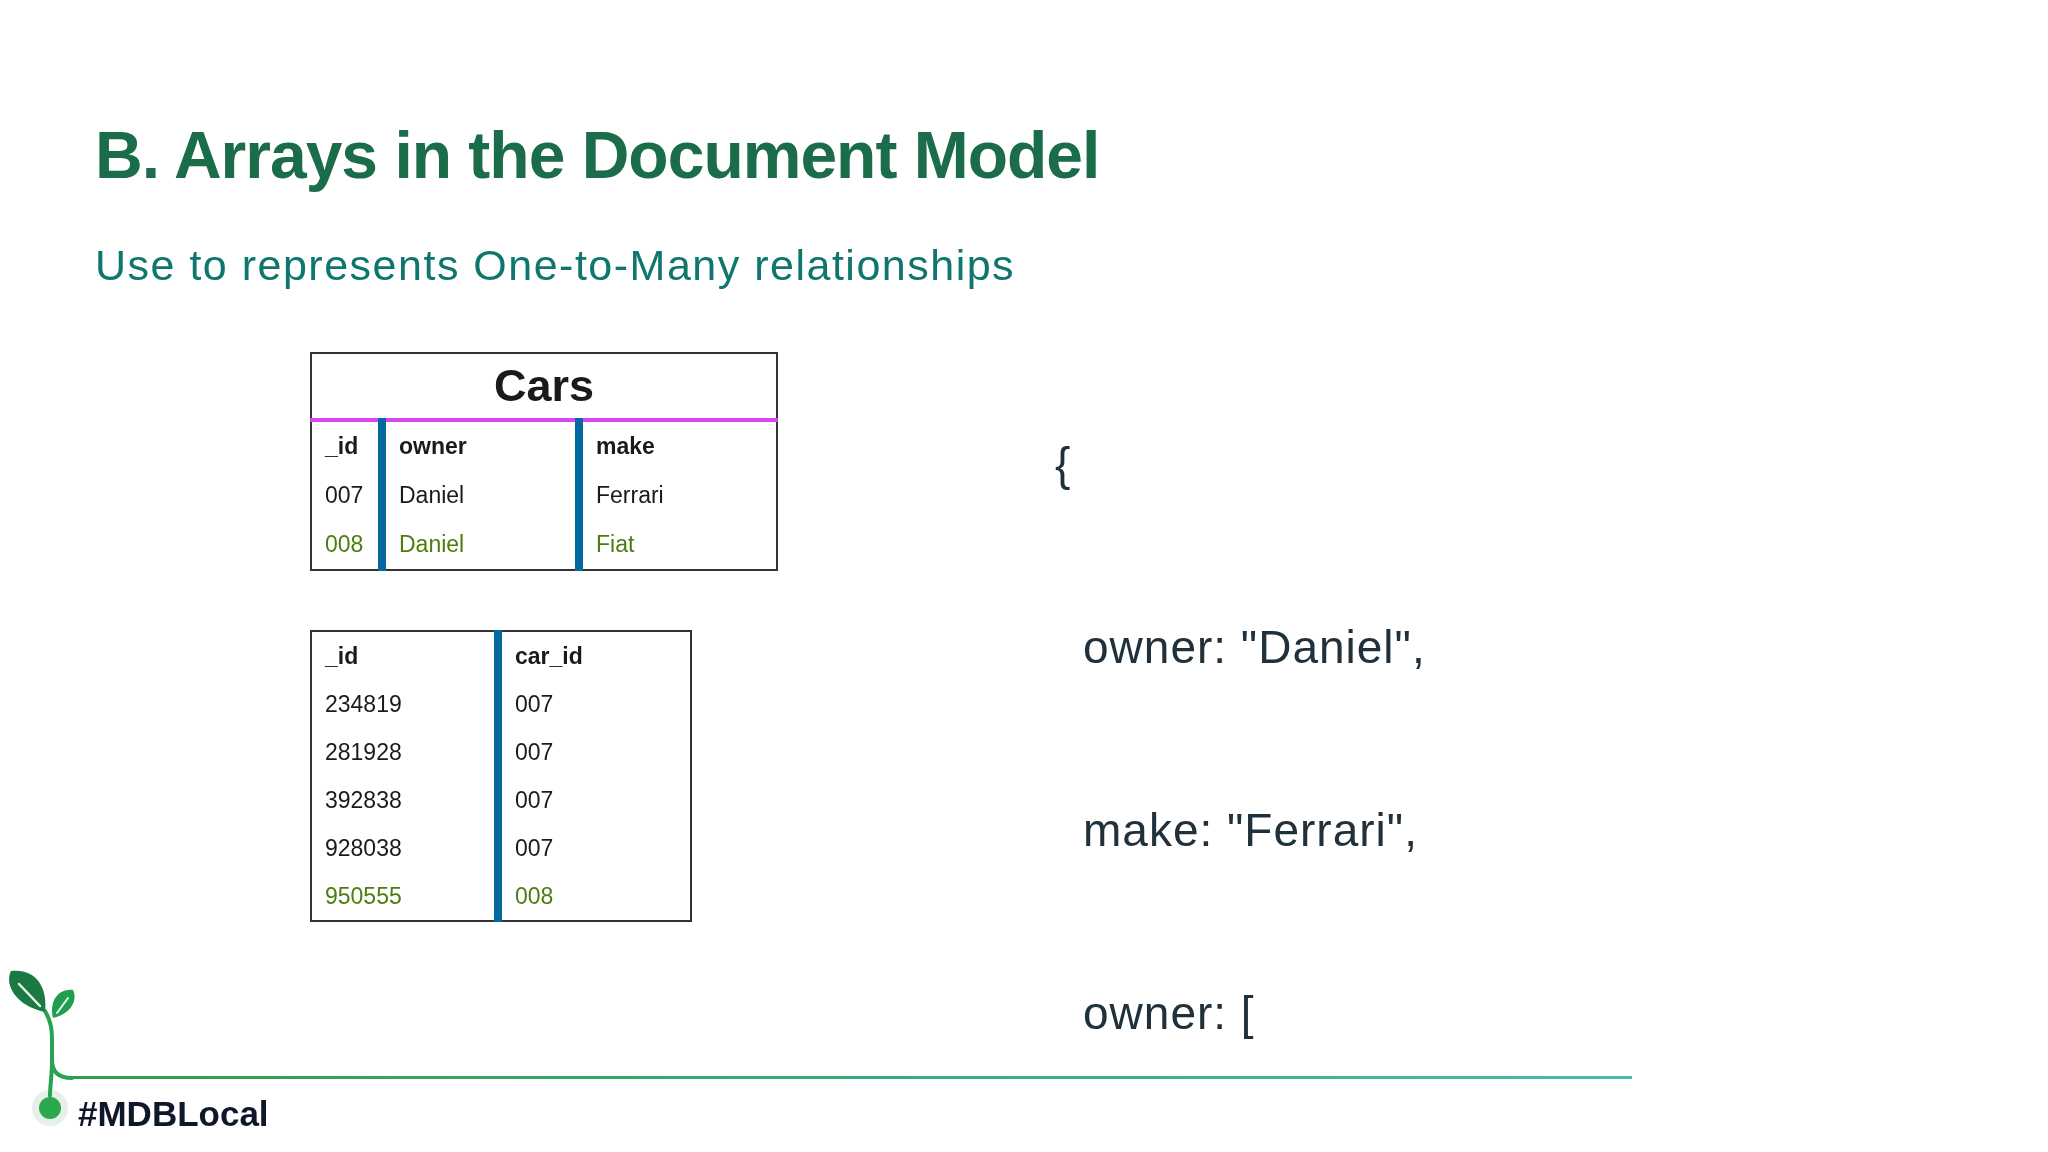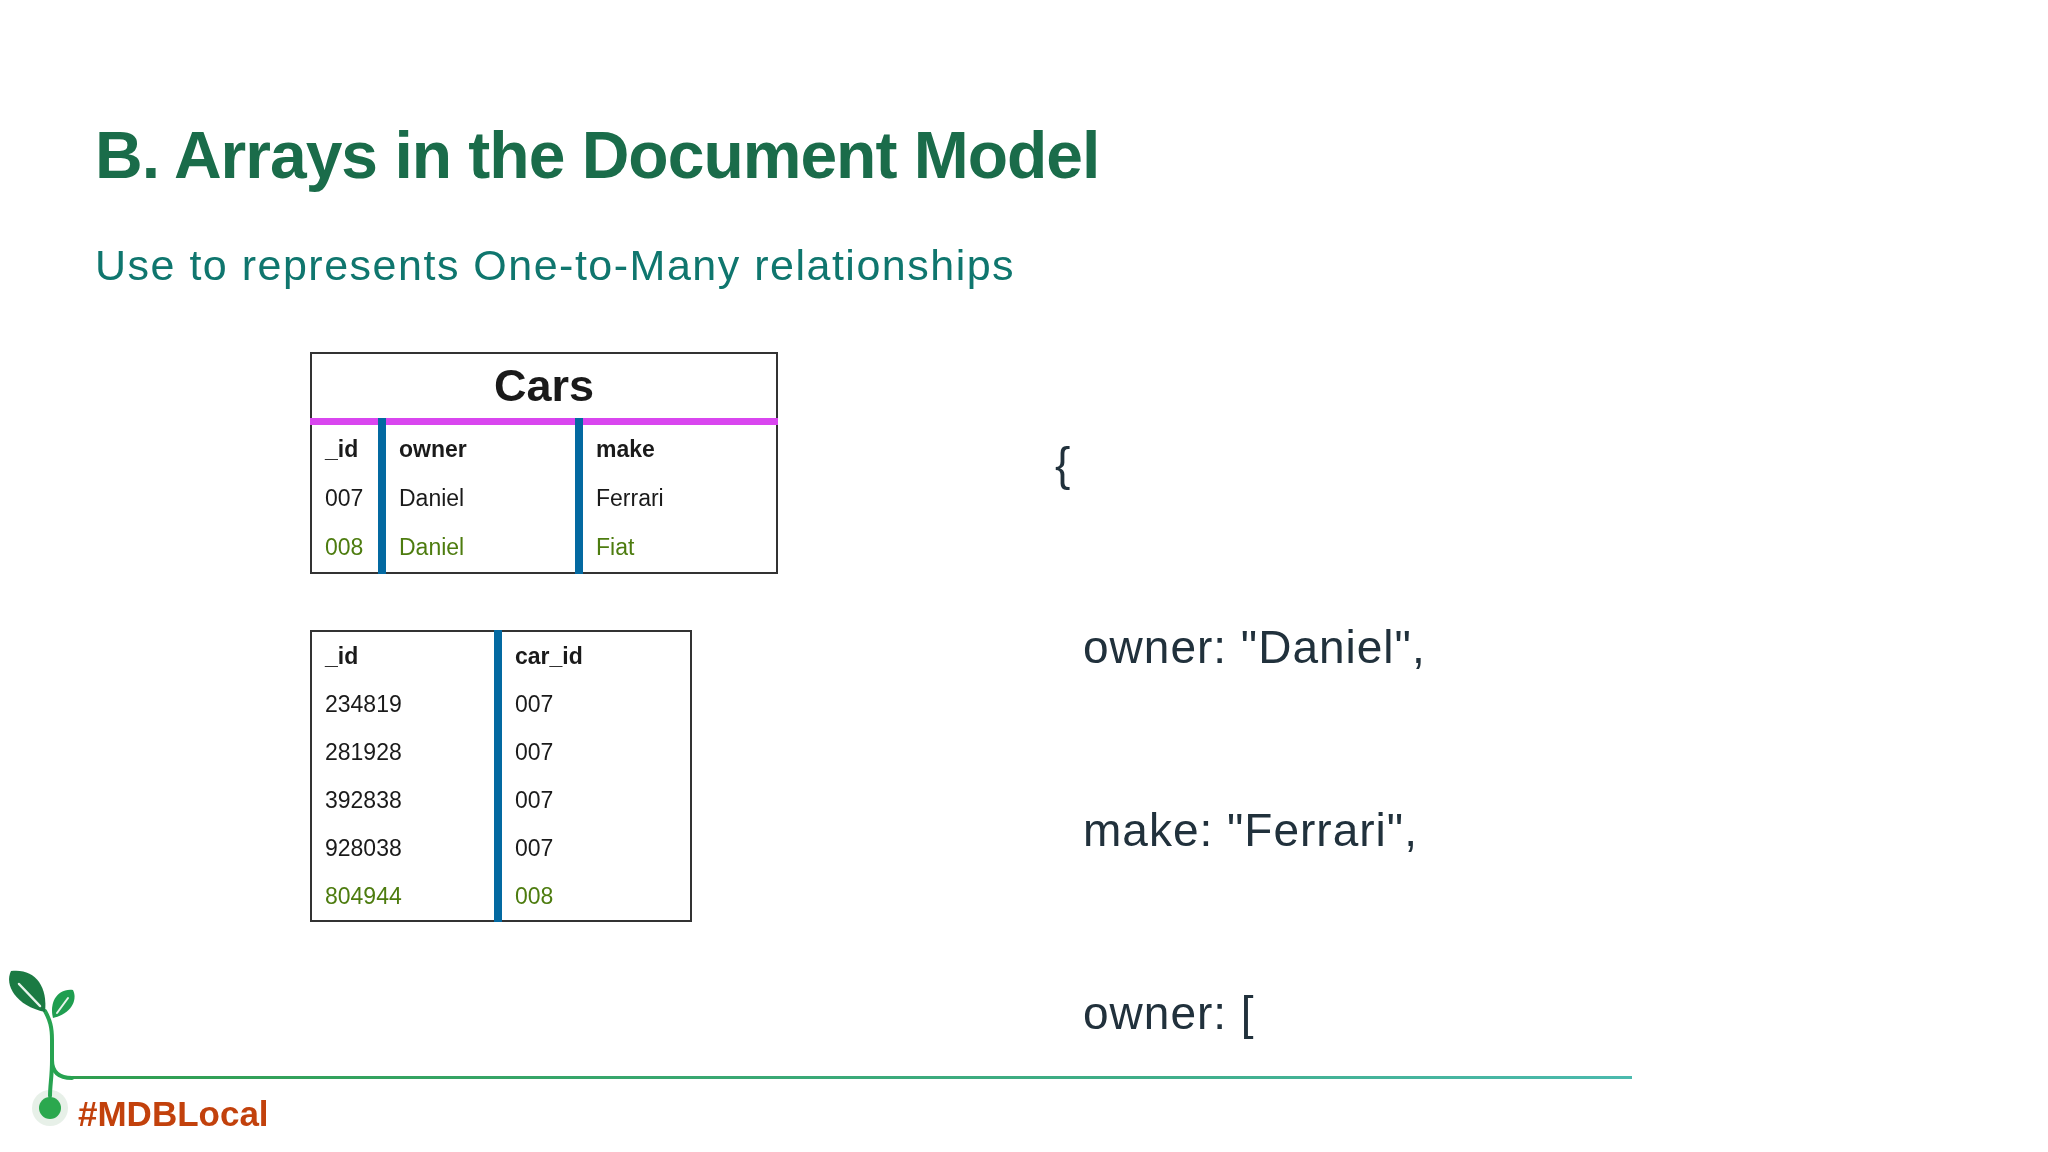--- a/index.html
+++ b/index.html
@@ -19,21 +19,21 @@
   }
 
   
   table.tbl {
     position:absolute; border-collapse:collapse; table-layout:fixed;
     background:#ffffff; border:2px solid #333333; color:#1a1a1a;
   }
   table.tbl td { padding:0 0 0 13px; vertical-align:middle; font-size:23px; }
   table.tbl .title-row td {
     text-align:center; font-weight:bold; font-size:45px;
-    height:64px; padding:0; border-bottom:7px solid #d946ef;margin-left:48px;
+    height:64px; padding:0; border-bottom:4px solid #d946ef;margin-left:48px;
   }
   table.tbl .head td { font-weight:bold; }
   table.tbl .vline { border-left:8px solid #0369a1; }
   table.tbl tr.muted td { color:#4d7c0f; }
   .cars   { left:310px; top:352px; width:466px; }
   .cars td { height:49px; }
   .wheels { left:310px; top:630px; width:380px; }
   .wheels td { height:48px; }
 
   
@@ -53,21 +53,21 @@
     position:absolute; left:2000px; top:1061px; width:34px; height:34px;
     border-radius:50%; background:#a6dce8;
   }
   .line-end-inner {
     position:absolute; left:2007px; top:1068px; width:20px; height:20px;
     border-radius:50%; background:#47b8c9;
   }
   .seedling { position:absolute; left:0px; top:965px; }
   .hashtag {
     position:absolute; left:78px; top:1094px;
-    font-size:35px; font-weight:bold; color:#c2410c; letter-spacing:0px;
+    font-size:35px; font-weight:bold; color:#0f172a; letter-spacing:0px;
   }
 </style>
 </head>
 <body>
 
 <div class="slide">
 
   <div class="title">B. Arrays in the Document Model</div>
   <div class="subtitle">Use to represents One-to-Many relationships</div>
 
@@ -119,21 +119,21 @@
     </tr>
     <tr>
       <td>392838</td>
       <td class="vline">007</td>
     </tr>
     <tr>
       <td>928038</td>
       <td class="vline">007</td>
     </tr>
     <tr class="muted">
-      <td>804944</td>
+      <td>950555</td>
       <td class="vline">008</td>
     </tr>
   </tbody>
     </table>
 
   <div class="code">
     <div class="ind0">{</div>
     <div class="ind1">owner: "Daniel",</div>
     <div class="ind1">make: "Ferrari",</div>
     <div class="ind1">owner: [</div>

